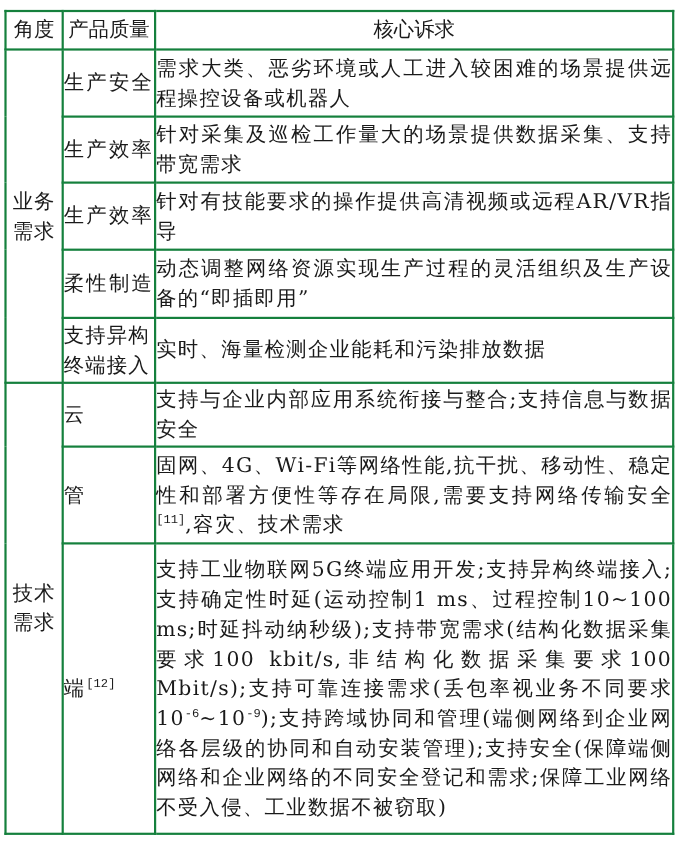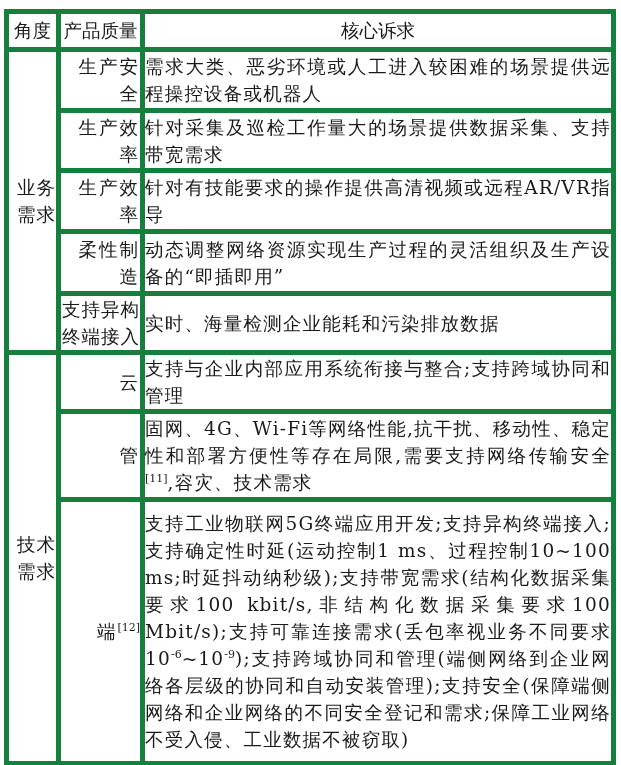--- a/index.html
+++ b/index.html
@@ -8,36 +8,36 @@
     font-family: "DejaVu Serif", "Liberation Serif", serif;
     color: #1a1a1a;
   }
   table.req {
     position: absolute; left: 4px; top: 9px;
     width: 607px; border-collapse: collapse;
     border: 2px solid #222;
     table-layout: fixed;
   }
   table.req td, table.req th {
-    border: 5px solid #15803d;
+    border: 2px solid #15803d;
     padding: 0;
     font-weight: normal;
     font-size: 18.5px;
     line-height: 27px;
     vertical-align: middle;
   }
   table.req th { height: 33px; text-align: center; }
   col.c1 { width: 52px; }
   col.c2 { width: 84px; }
   col.c3 { width: 471px; }
-  td.angle { text-align: right; padding: 0 2px; letter-spacing: 1px; }
-  td.cat { text-align: right; padding: 0 2px; letter-spacing: 2px; }
+  td.angle { text-align: center; padding: 0 2px; letter-spacing: 1px; }
+  td.cat { text-align: left; padding: 0 2px; letter-spacing: 2px; }
   td.core { padding: 2px 5px 2px 6px; text-align: justify; letter-spacing: 1.2px; }
   tr.section-break td { border-top: 2px solid #222; }
-  sup { font-size: 11px; line-height: 0; vertical-align: super; letter-spacing: 0; }
+  sup { font-size: 11px; line-height: 0; vertical-align: super; letter-spacing: 0; font-family: Liberation Mono, monospace; }
 </style>
 </head>
 <body>
 
 <table class="req">
   <colgroup>
       <col class="c1">
       <col class="c2">
       <col class="c3">
     </colgroup>
@@ -68,21 +68,21 @@
       <td class="core">动态调整网络资源实现生产过程的灵活组织及生产设备的“即插即用”</td>
     </tr>
     <tr style="height:59px">
       <td class="cat" style="letter-spacing:1px">支持异构终端接入</td>
       <td class="core">实时、海量检测企业能耗和污染排放数据</td>
     </tr>
 
     <tr class="section-break" style="height:58px">
       <td class="angle" rowspan="3">技术需求</td>
       <td class="cat">云</td>
-      <td class="core">支持与企业内部应用系统衔接与整合;支持跨域协同和管理</td>
+      <td class="core">支持与企业内部应用系统衔接与整合;支持信息与数据安全</td>
     </tr>
     <tr style="height:88px">
       <td class="cat">管</td>
       <td class="core"><span>固网、4G、Wi-Fi等网络性能,抗干扰、移动性、稳定性和部署方便性等存在局限,需要支持网络传输安全</span><sup>[11]</sup><span>,容灾、技术需求</span></td>
     </tr>
     <tr style="height:264px">
       <td class="cat"><span>端</span><sup>[12]</sup></td>
       <td class="core"><span>支持工业物联网5G终端应用开发;支持异构终端接入;支持确定性时延(运动控制1 ms、过程控制10~100 ms;时延抖动纳秒级);支持带宽需求(结构化数据采集要求100 kbit/s,非结构化数据采集要求100 Mbit/s);支持可靠连接需求(丢包率视业务不同要求10</span><sup>-6</sup><span>~10</span><sup>-9</sup><span>);支持跨域协同和管理(端侧网络到企业网络各层级的协同和自动安装管理);支持安全(保障端侧网络和企业网络的不同安全登记和需求;保障工业网络不受入侵、工业数据不被窃取)</span></td>
     </tr>
   </tbody>

